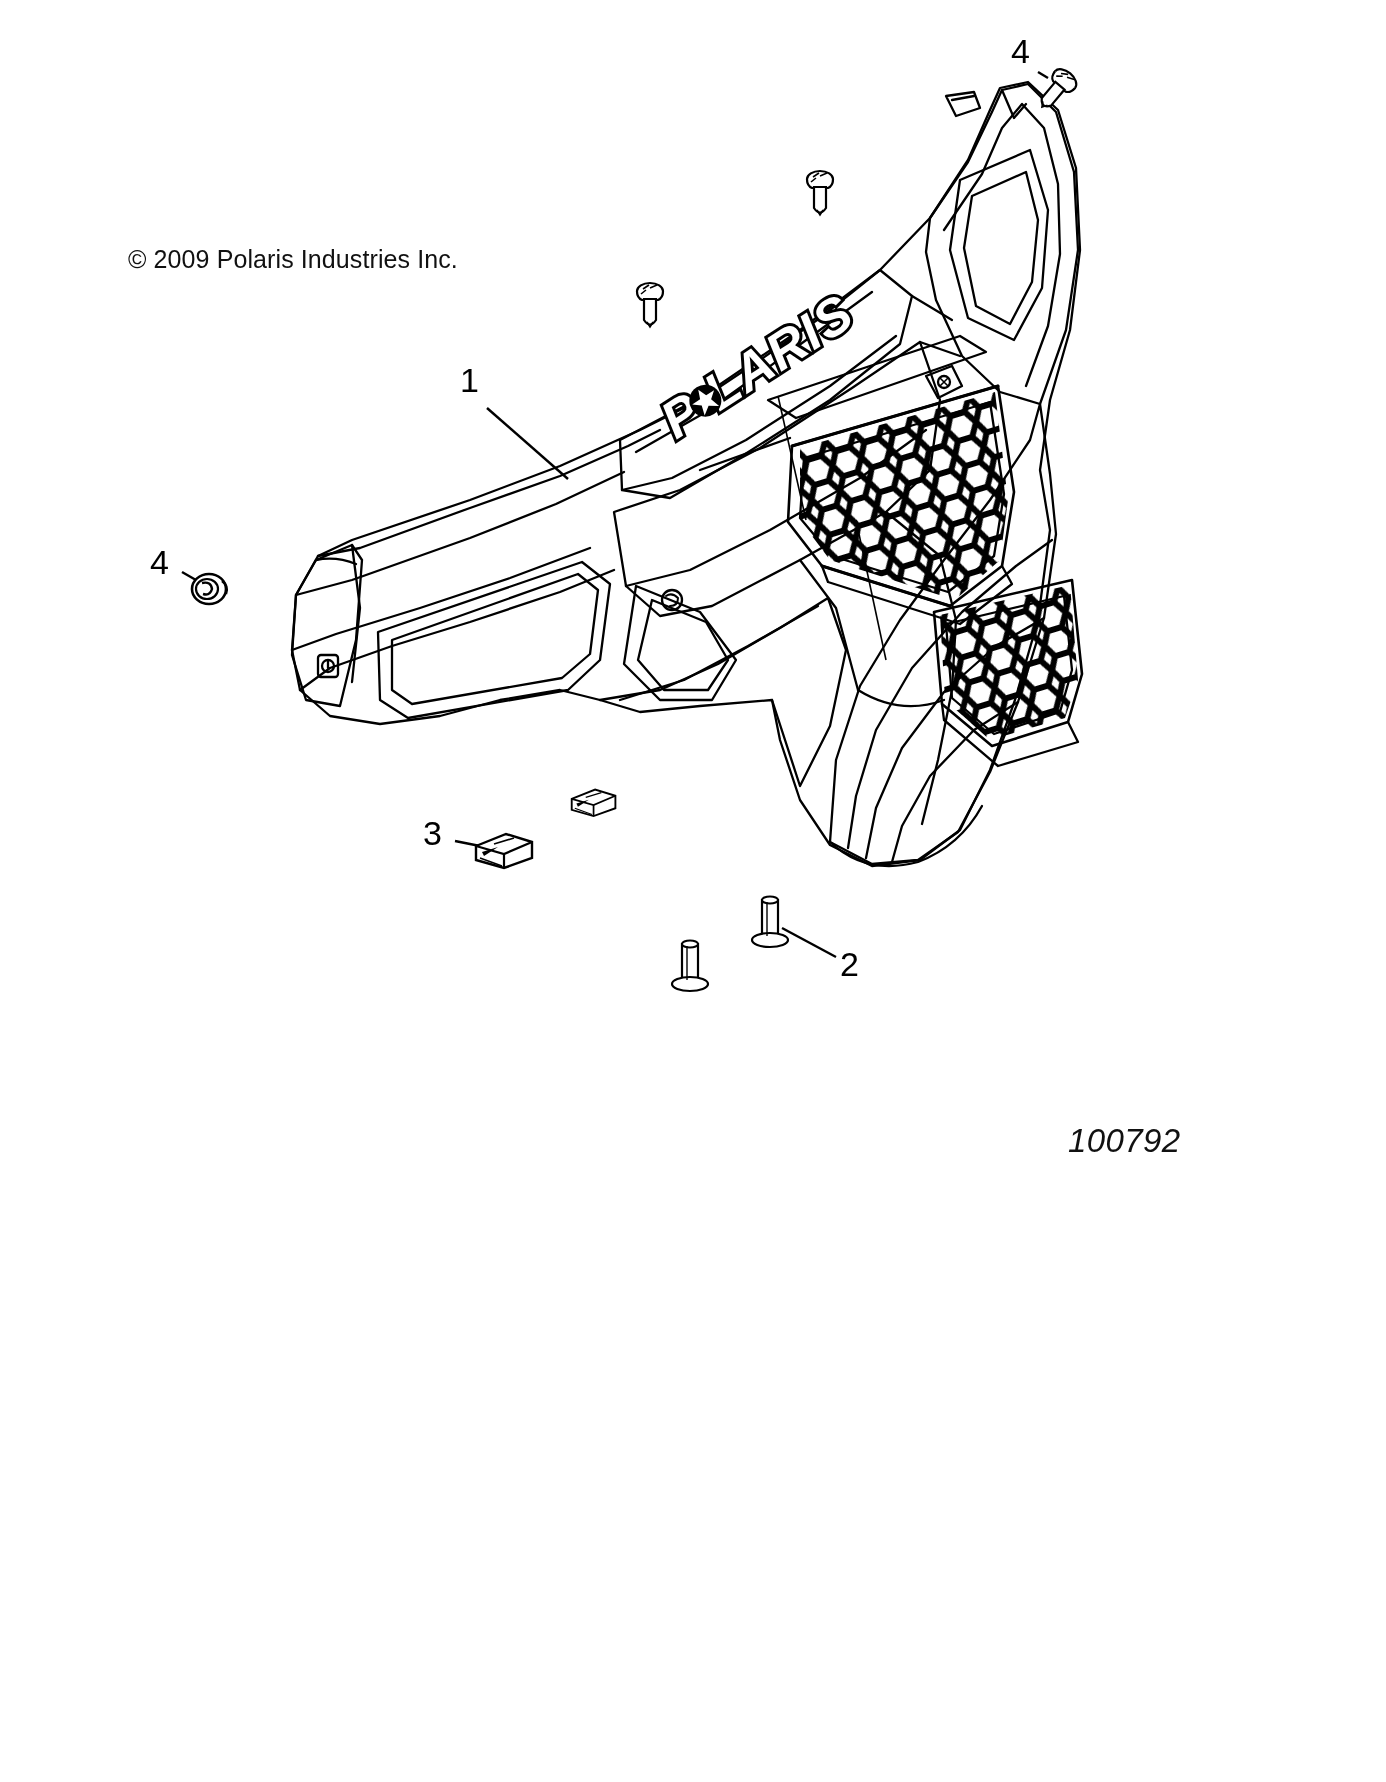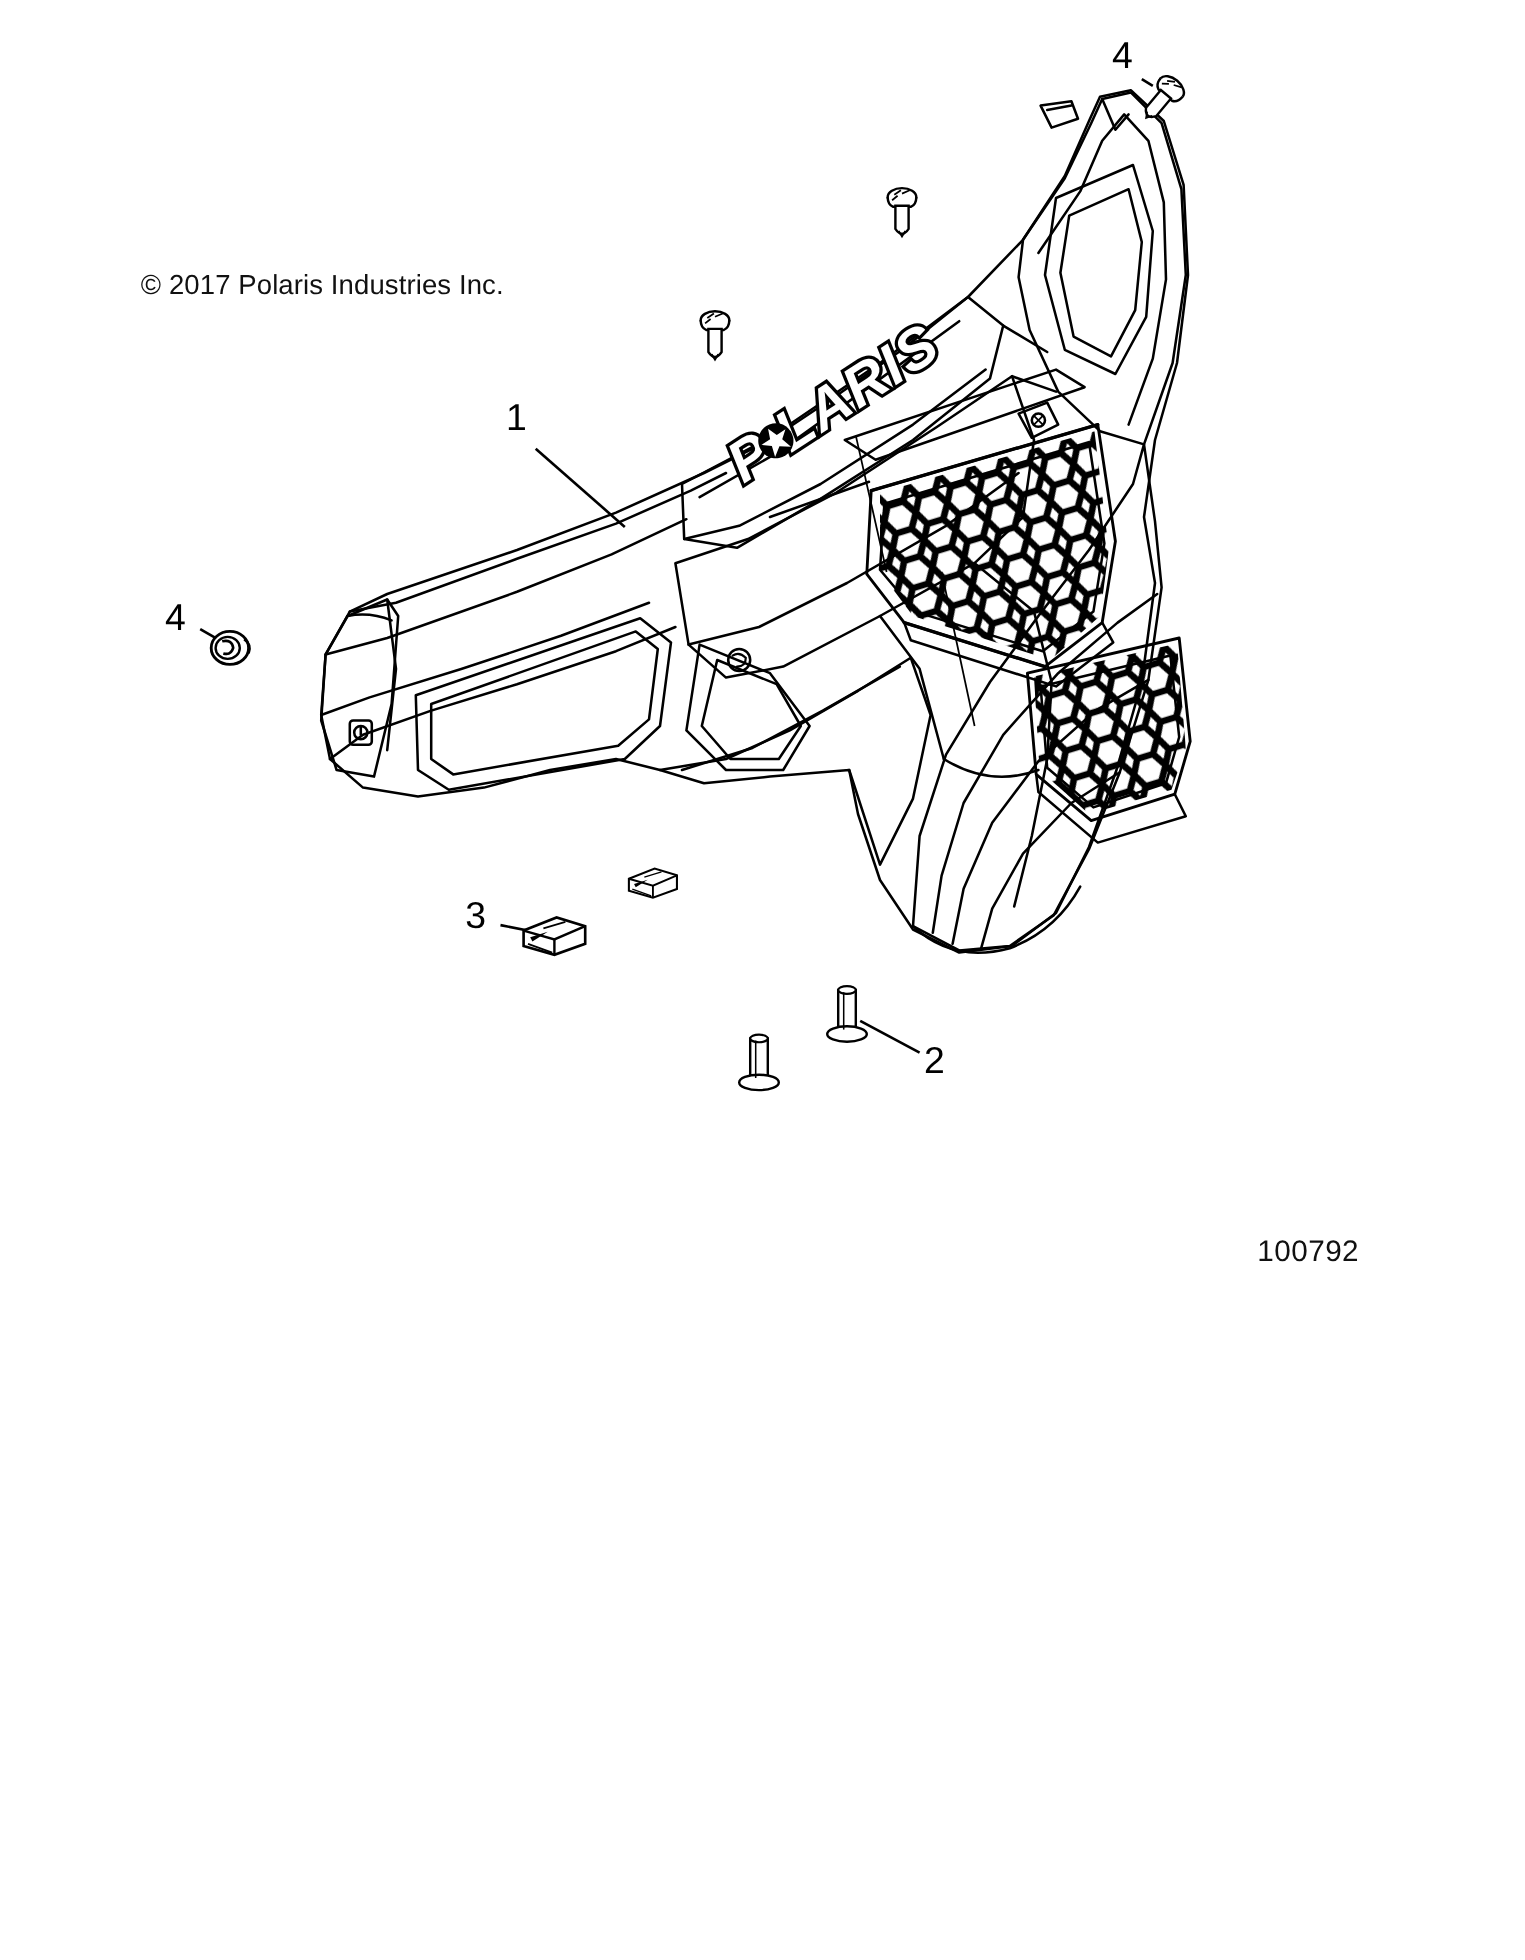--- a/index.html
+++ b/index.html
@@ -7,38 +7,38 @@
     width:1386px;height:1782px;position:relative;overflow:hidden;
     font-family:"Liberation Sans", sans-serif;color:#000;
   }
   #sheet{position:absolute;inset:0;}
   svg.layer{position:absolute;left:0;top:0;width:1386px;height:1782px;}
   .copyright{
     position:absolute;left:128px;top:245px;
     font-size:25px;letter-spacing:.1px;color:#111;white-space:nowrap;
   }
   .partno{
-    position:absolute;left:1143px;top:1122px;
-    font-size:27px;color:#111;letter-spacing:.4px;
+    position:absolute;left:1068px;top:1122px;
+    font-size:33px;color:#111;letter-spacing:.4px;font-style:italic;
   }
   .callout{
     position:absolute;font-size:34px;color:#000;line-height:1;
   }
   .c1{left:460px;top:363px;}
   .c2{left:840px;top:947px;}
   .c3{left:423px;top:816px;}
   .c4a{left:1011px;top:34px;}
   .c4b{left:150px;top:545px;}
 </style>
 </head>
 <body>
 
 <div id="sheet">
 
-  <div class="copyright">© 2017 Polaris Industries Inc.</div>
+  <div class="copyright">© 2009 Polaris Industries Inc.</div>
 
   <div class="partno">100792</div>
 
   <div class="callout c1">1</div>
   <div class="callout c2">2</div>
   <div class="callout c3">3</div>
   <div class="callout c4a">4</div>
   <div class="callout c4b">4</div>
 
   <svg class="layer" viewBox="0 0 1386 1782" xmlns="http://www.w3.org/2000/svg">

